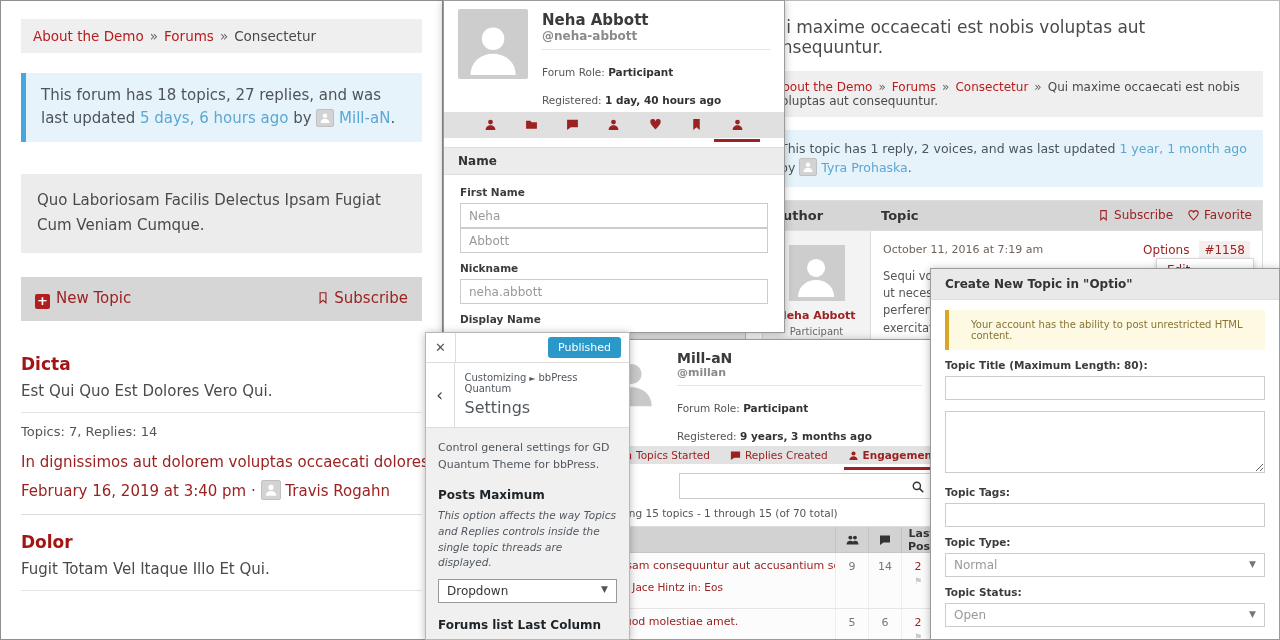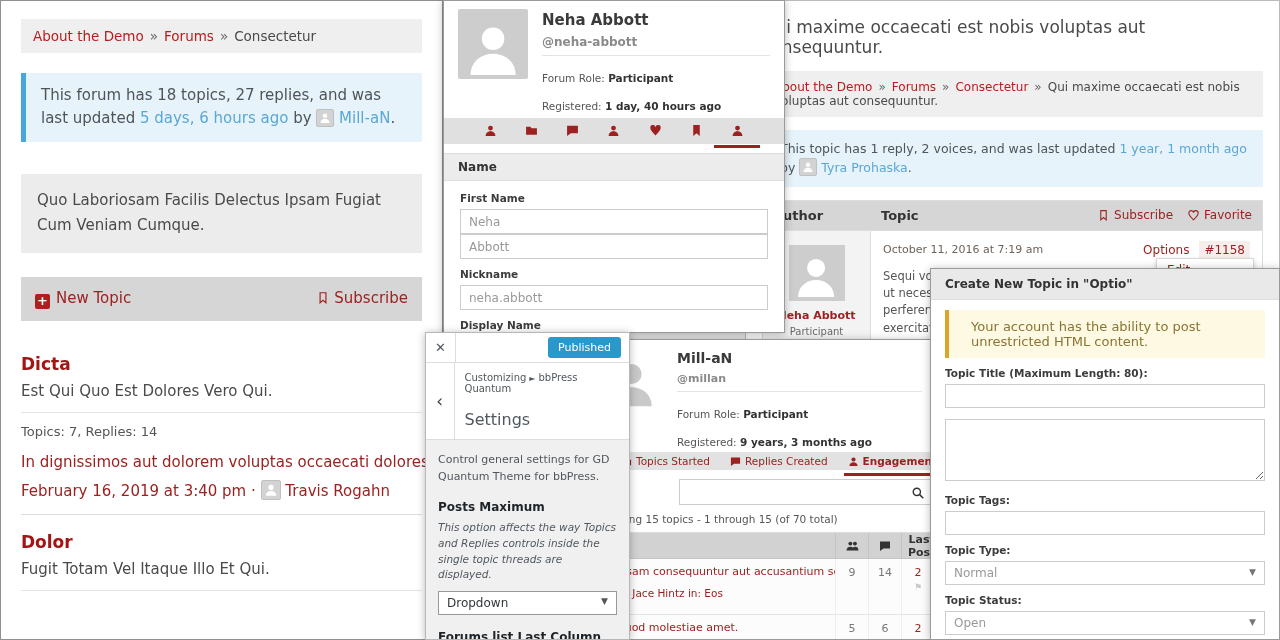--- a/index.html
+++ b/index.html
@@ -52,21 +52,21 @@
   .fitem .ltopic { display:block; font-size:15px; margin-bottom:9px; white-space:nowrap; }
   .fitem .meta { font-size:15px; color:#9c2121; white-space:nowrap; }
   .fsep { border-top:1px solid #ddd; }
 
   
   #winB { left:443px; top:0; width:342px; height:333px; border-color:#9a9a9a; }
   .pcard-head { display:flex; padding:8px 14px 6px; }
   .pcard-head .avatar { width:70px; height:70px; border-radius:2px; flex:none; }
   .pcard-info { margin-left:14px; flex:1; padding-top:2px; }
   .pcard-info .pname { font-size:15px; font-weight:bold; color:#3a3a3a; }
-  .pcard-info .phandle { font-size:12px; font-weight:bold; color:#8a8a8a; margin-top:6px; }
+  .pcard-info .phandle { font-size:12px; font-weight:bold; color:#8a8a8a; margin-top:0; }
   .pcard-info hr.thin { margin:6px 0; }
   .pcard-info .prole { font-size:10.5px; color:#555; margin-top:16px; }
   .pcard-info .prole b { color:#333; }
   .icon-tabs { background:#e0e0e0; height:26px; display:flex; justify-content:space-around;
                align-items:center; padding:0 26px; }
   .icon-tabs .it { color:#9c2121; position:relative; width:30px; text-align:center; cursor:pointer; }
   .icon-tabs .it svg { fill:#9c2121; margin:0 auto; }
   .icon-tabs .it.active::after { content:""; position:absolute; left:-8px; right:-8px; bottom:-7px;
                height:3px; background:#9c2121; }
   .sect-bar { background:#ececec; border-top:1px solid #ddd; border-bottom:1px solid #ddd;
@@ -111,21 +111,21 @@
   .cz-close { width:30px; border-right:1px solid #ddd; display:flex; align-items:center; justify-content:center;
               color:#50575e; font-size:13px; cursor:pointer; }
   .publish-btn { margin:4px 8px 4px auto; background:#2b98ca; color:#fff; border:none; font-size:11px;
                  padding:2px 10px; border-radius:3px; font-family:inherit; cursor:pointer; }
   #winD .cz-head { background:#fff; border-bottom:1px solid #ddd; display:flex; }
   .cz-back { width:30px; border-right:1px solid #ddd; display:flex; align-items:center; justify-content:center;
              font-size:17px; color:#3c434a; cursor:pointer; }
   .cz-head-txt { padding:9px 10px 10px; }
   .cz-bcrumb { font-size:10px; color:#50575e; }
   .cz-bcrumb .arr { font-size:8px; padding:0 3px; }
-  .cz-title { font-size:16px; color:#50575e; margin-top:16px; font-weight:normal; }
+  .cz-title { font-size:16px; color:#50575e; margin-top:4px; font-weight:normal; }
   #winD .cz-body { padding:12px; }
   .cz-desc { font-size:11px; color:#50575e; line-height:1.5; }
   .cz-sec-h { font-size:12px; font-weight:bold; color:#1d2327; margin:15px 0 6px; }
   .cz-sec-d { font-size:10.5px; font-style:italic; color:#50575e; line-height:1.5; margin-bottom:8px; }
   .cz-sel { background:#fff; border:1px solid #999; height:24px; font-size:12px; color:#32373c;
             padding:4px 8px; position:relative; }
   .cz-sel .caret { position:absolute; right:8px; top:4px; font-size:9px; color:#555; }
 
   
   #winE { left:588px; top:339px; width:347px; height:301px; border-color:#9a9a9a; }
@@ -156,21 +156,21 @@
   .eauthor .mini-ava { width:13px; height:13px; vertical-align:-3px; }
   .eauthor .mini-ava svg { width:9px; height:9px; left:1px; top:1px; }
   .eflag { color:#c9c9c9; font-size:9px; margin-top:3px; }
 
   
   #winF { left:930px; top:268px; width:350px; height:372px; border-color:#9a9a9a; }
   #winF .fhead { background:#e9e9e9; border-bottom:1px solid #ddd; padding:8px 14px;
                  font-size:12px; font-weight:bold; color:#333; }
   #winF .fbody { padding:10px 14px; }
   .note-yellow { background:#fdf9e3; border-left:4px solid #d9a627; color:#8a7433;
-                 padding:9px 12px 9px 22px; font-size:13px; }
+                 padding:9px 12px 9px 22px; font-size:10px; }
   #winF .tin { height:24px; }
   #winF textarea { width:100%; height:62px; border:1px solid #ccc; resize:vertical; margin-top:2px;
                    font-family:inherit; }
   #winF .sel { height:24px; }
 </style>
 </head>
 <body>
 
 <svg width="0" height="0" style="position:absolute">
   <defs>

